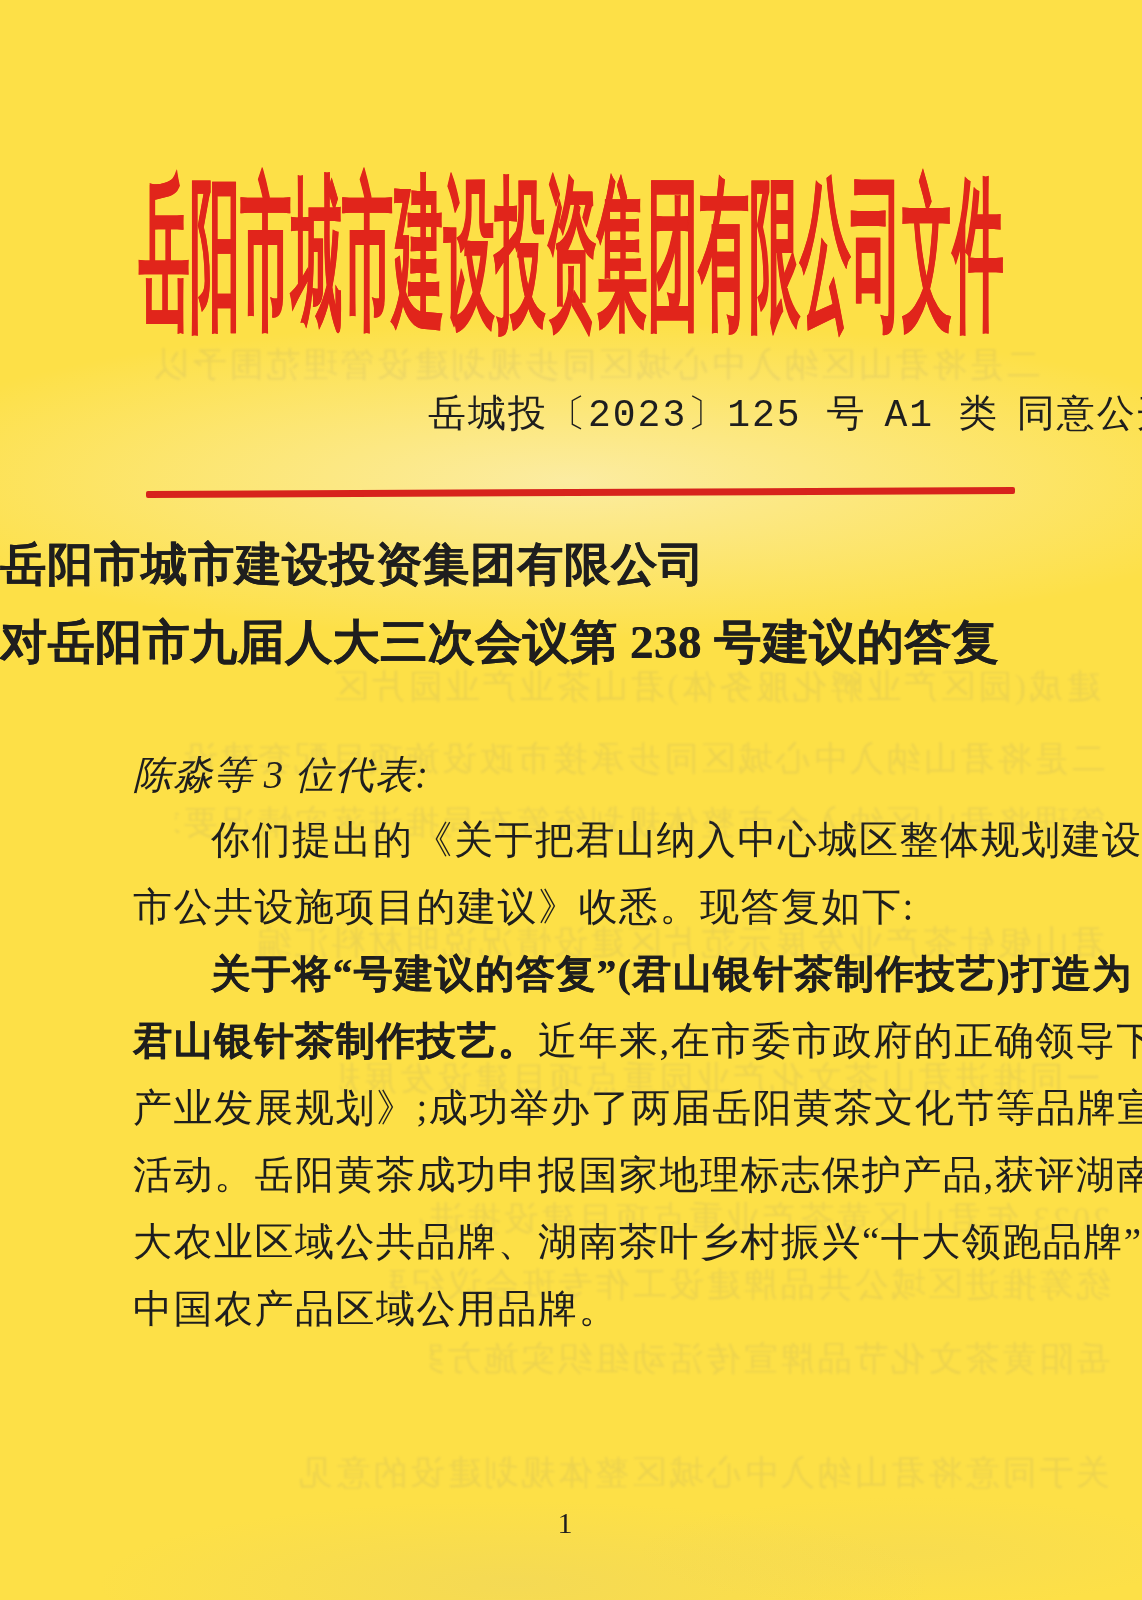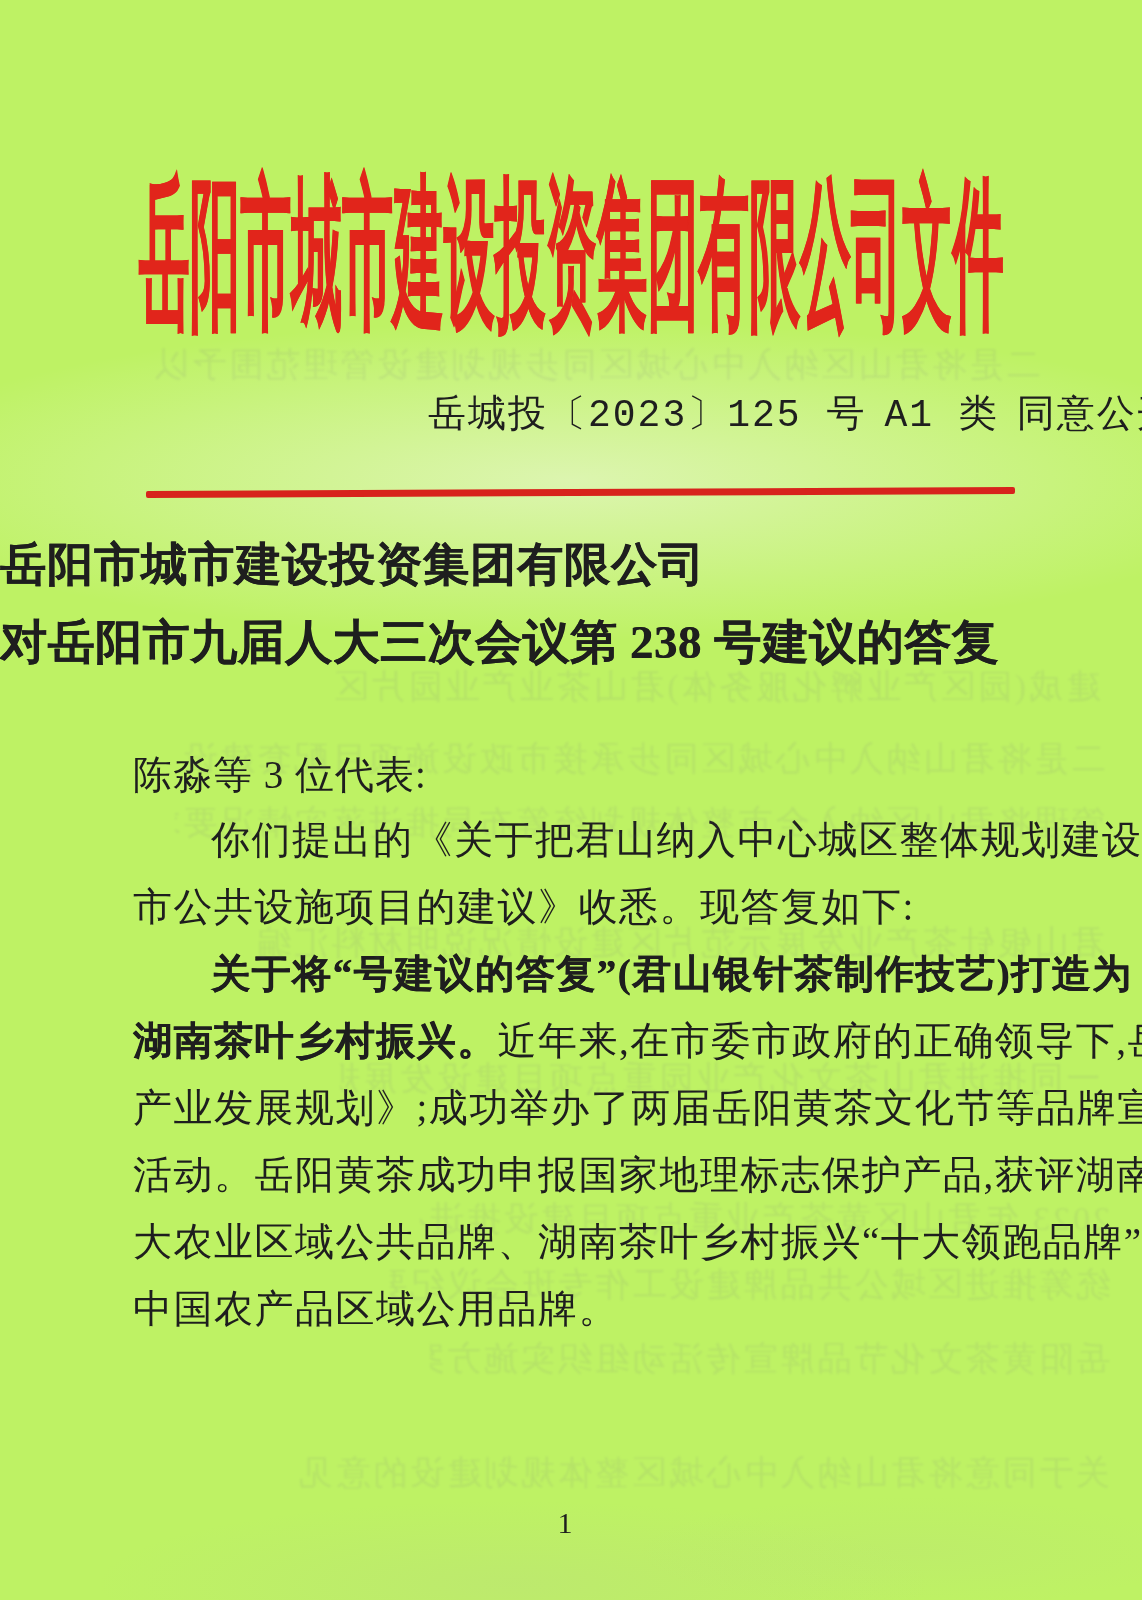--- a/index.html
+++ b/index.html
@@ -65,20 +65,21 @@
     text-shadow: 0.6px 0 0 currentColor;
   }
   .doc-title.line1 { top: 534px; font-size: 46px; letter-spacing: 1px; }
   .doc-title.line2 { top: 599px; font-size: 47px; letter-spacing: 0.5px; margin-top: 12px; }
   .salutation {
     position: absolute;
     top: 748px; left: 133px;
     font-size: 39px;
     letter-spacing: 1px;
     white-space: nowrap;
+    font-style: italic;
   }
   .body-lines {
     position: absolute;
     top: 806px; left: 133px; right: 120px;
   }
   .body-line {
     height: 67px;
     line-height: 67px;
     font-size: 39px;
     letter-spacing: 1.5px;
@@ -101,21 +102,21 @@
     color: #70707e;
     opacity: 0.11;
     filter: blur(1.3px);
     transform: scale(-1, 1);
     pointer-events: none;
   }
 </style>
 </head>
 <body>
 
-<div class="page" style="background: #bef264; color: rgb(30, 30, 30);">
+<div class="page" style="background: #fde047; color: rgb(30, 30, 30);">
 
   <div class="paper-texture"></div>
 
   <div class="banner">
     <div class="banner-text" style="color: rgb(225, 37, 27);">岳阳市城市建设投资集团有限公司文件</div>
   </div>
 
   <div class="doc-number">
     <span>岳城投〔2023〕125 号</span>
     <span>A1 类</span>
@@ -127,21 +128,21 @@
   <div class="doc-title line1">岳阳市城市建设投资集团有限公司</div>
 
   <div class="doc-title line2">对岳阳市九届人大三次会议第 238 号建议的答复</div>
 
   <div class="salutation">陈淼等 3 位代表:</div>
 
   <div class="body-lines">
       <div class="body-line indent"><span>你们提出的《关于把君山纳入中心城区整体规划建设承接</span></div>
       <div class="body-line"><span>市公共设施项目的建议》收悉。现答复如下:</span></div>
       <div class="body-line indent"><span class="bold">关于将“号建议的答复”(君山银针茶制作技艺)打造为</span></div>
-      <div class="body-line"><span class="bold">湖南茶叶乡村振兴。</span><span>近年来,在市委市政府的正确领导下,岳</span></div>
+      <div class="body-line"><span class="bold">君山银针茶制作技艺。</span><span>近年来,在市委市政府的正确领导下,岳</span></div>
       <div class="body-line"><span>产业发展规划》;成功举办了两届岳阳黄茶文化节等品牌宣传</span></div>
       <div class="body-line"><span>活动。岳阳黄茶成功申报国家地理标志保护产品,获评湖南十</span></div>
       <div class="body-line"><span>大农业区域公共品牌、湖南茶叶乡村振兴“十大领跑品牌”、</span></div>
       <div class="body-line"><span>中国农产品区域公用品牌。</span></div>
     </div>
 
   <div class="page-number">1</div>
 
 <div class="ghost-line" style="top: 342px; left: 95px; width: 945px;">二是将君山区纳入中心城区同步规划建设管理范围予以</div>
     <div class="ghost-line" style="top: 664px; left: 285px; width: 815px;">建成(园区产业孵化服务体)君山茶业产业园片区</div>

